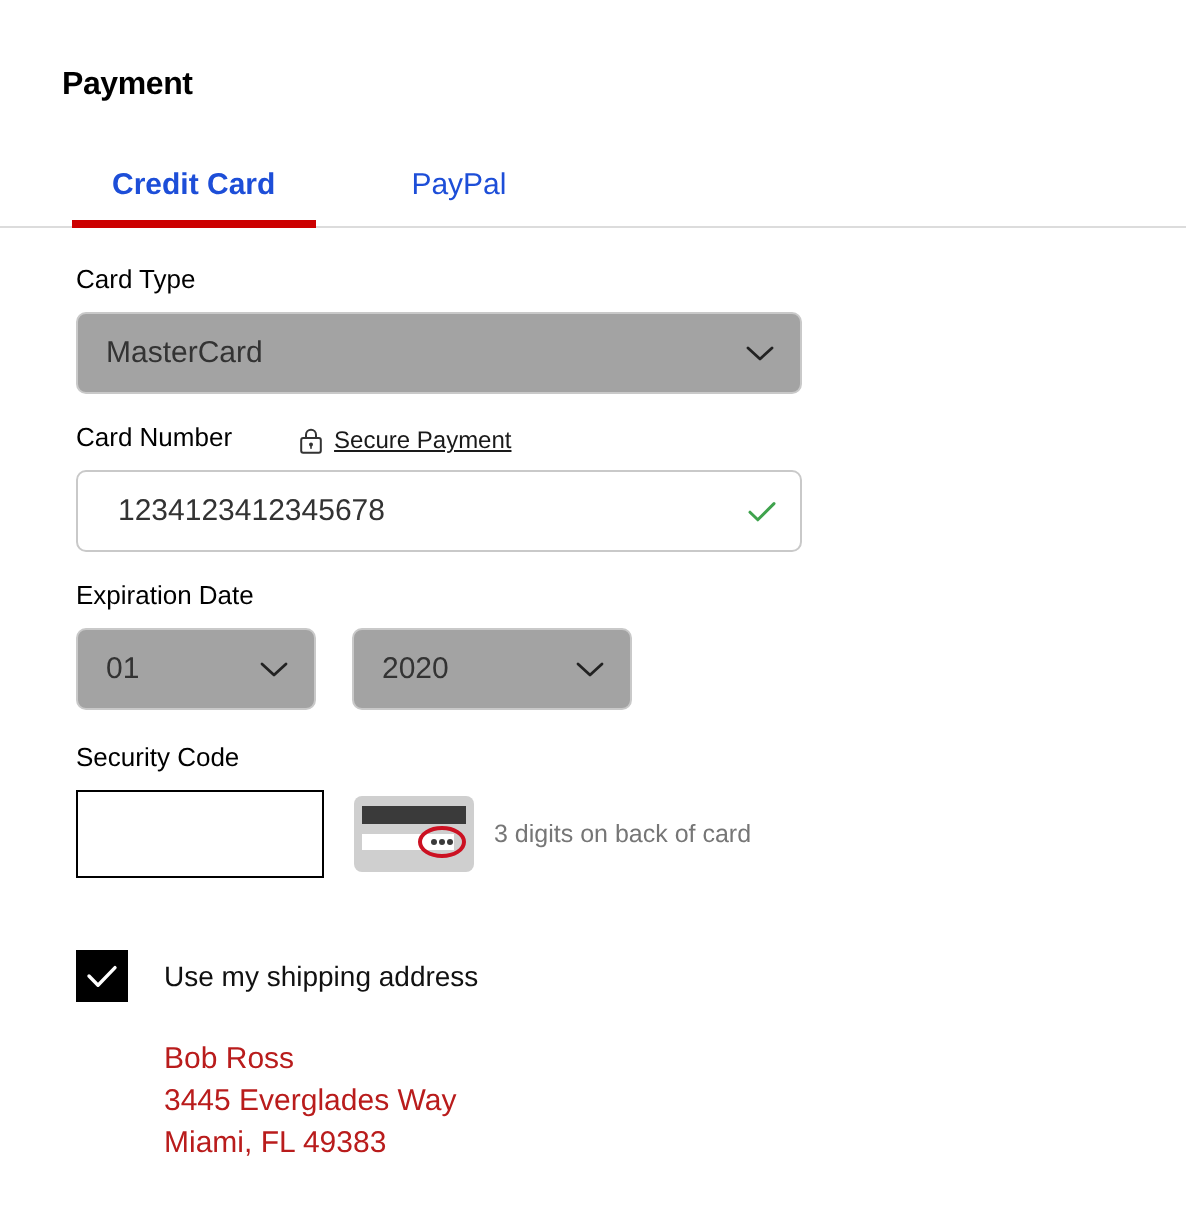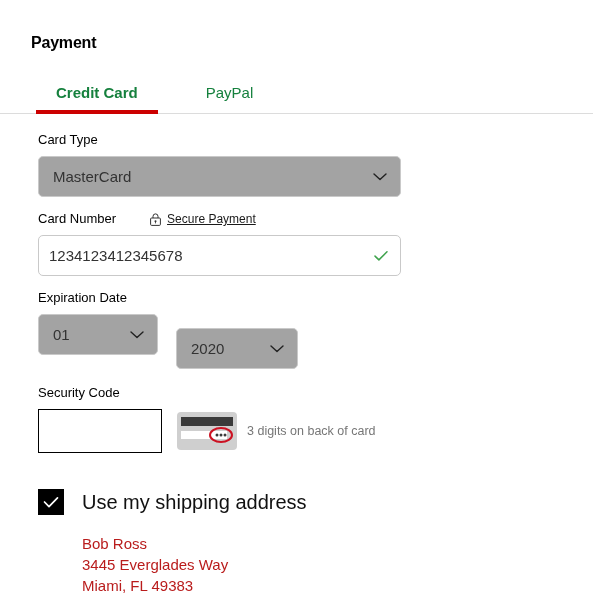--- a/index.html
+++ b/index.html
@@ -40,21 +40,21 @@
     align-items: flex-end;
     margin-top: 18px;
     padding-left: 36px;
     border-bottom: 1px solid #dcdcdc;
     height: 38px;
     box-sizing: border-box;
   }
   .tab {
     position: relative;
     font-size: 15px;
-    color: #15803d;
+    color: #1d4ed8;
     padding: 0 20px 11px 20px;
     line-height: 18px;
     cursor: pointer;
     white-space: nowrap;
   }
   .tab.active {
     font-weight: bold;
   }
   .tab.active::after {
     content: "";
@@ -76,21 +76,21 @@
   }
   .field-label {
     font-size: 13px;
     font-weight: normal;
     color: #000000;
     line-height: 16px;
     margin: 0;
   }
   .label-row {
     display: flex;
-    align-items: center;
+    align-items: flex-end;
     gap: 8px;
   }
   .secure-link {
     display: inline-flex;
     align-items: center;
     gap: 6px;
     margin-left: 26px;
     cursor: pointer;
   }
   .lock-icon {
@@ -139,21 +139,21 @@
 
   .input-box {
     box-sizing: border-box;
     height: 41px;
     width: 363px;
     border: 1px solid #c9c9c9;
     border-radius: 5px;
     background: #ffffff;
     display: flex;
     align-items: center;
-    padding: 0 10px;
+    padding: 0 20px;
     margin-top: 8px;
     position: relative;
     cursor: text;
   }
   .input-value {
     font-size: 15px;
     color: #333333;
     line-height: 18px;
   }
   .valid-check {
@@ -164,21 +164,21 @@
     width: 14px;
     height: 11px;
   }
 
   .exp-row {
     display: flex;
     gap: 18px;
     margin-top: 8px;
   }
   .exp-month { width: 120px; text-align: right; }
-  .exp-year  { width: 122px; margin-top: 14px; }
+  .exp-year  { width: 140px; }
 
   
   .sec-row {
     display: flex;
     align-items: center;
     margin-top: 8px;
   }
   .sec-input {
     box-sizing: border-box;
     width: 124px;
@@ -215,21 +215,21 @@
     background: #000000;
     border: 1px solid #000000;
     box-sizing: border-box;
     display: flex;
     align-items: center;
     justify-content: center;
     cursor: pointer;
     flex: 0 0 auto;
   }
   .check-label {
-    font-size: 20px;
+    font-size: 14px;
     color: #111111;
     margin-left: 18px;
     line-height: 18px;
   }
 
   .address {
     margin-top: 18px;
     padding-left: 44px;
     font-size: 15px;
     line-height: 21px;

